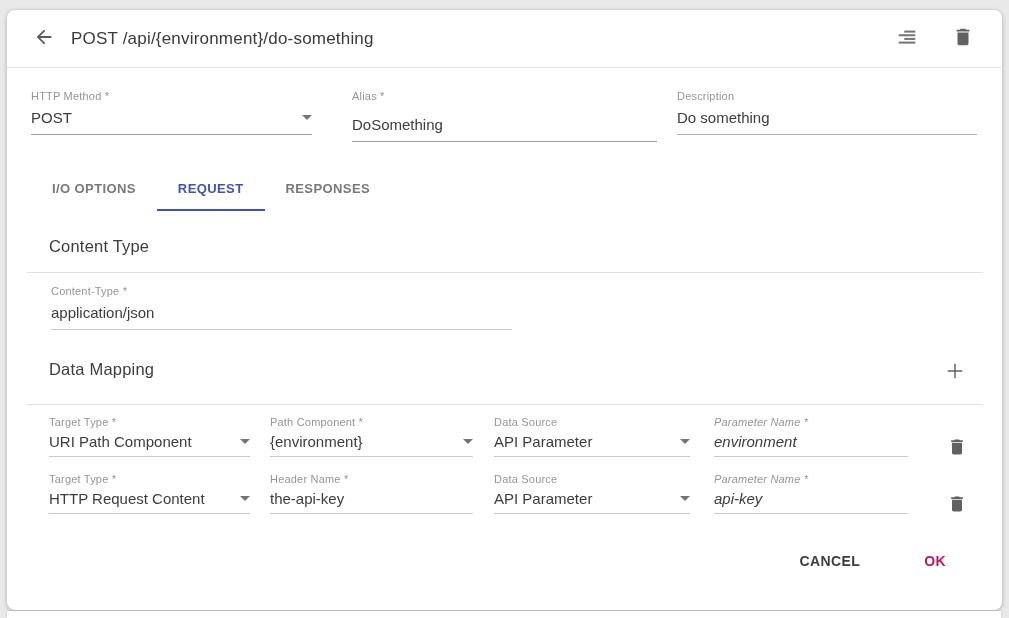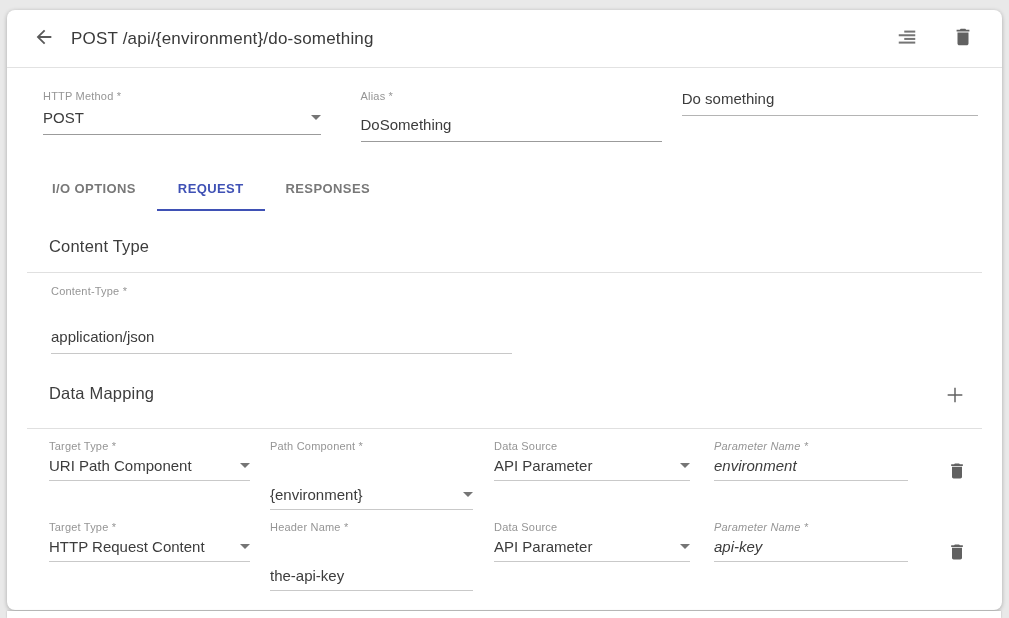--- a/index.html
+++ b/index.html
@@ -44,52 +44,52 @@
     font:inherit; color:inherit;
   }
   .field-value { flex:1; white-space:nowrap; overflow:hidden; }
   .caret {
     width:0; height:0; margin-left:8px;
     border-left:5px solid transparent;
     border-right:5px solid transparent;
     border-top:5px solid #757575;
   }
   
-  .top-fields { display:flex; padding:22px 24px 0 36px; }
+  .top-fields { display:flex; padding:22px 24px 0 24px; }
   .top-fields .field-control { border-bottom-color:#9b9b9b; }
   .f-method { width:281px; }
   .f-alias  { width:305px; margin-left:40px;gap:7px; }
   .f-desc   { width:300px; margin-left:20px; }
   .f-desc .field-control { border-bottom-color:#b4b4b4; }
   
   .tabs { display:flex; margin-top:25px; padding-left:24px; }
   .tab {
     height:44px; display:flex; align-items:center; justify-content:center;
     padding:0 21px;
     font-size:13px; font-weight:bold; letter-spacing:.4px;
     color:#787878; cursor:pointer;
     border-bottom:2px solid transparent;
   }
   .tab.active { color:#3f51b5; border-bottom-color:#3f51b5; }
   
   .section-heading { font-size:16.5px; color:#3d3d3d; letter-spacing:.2px; }
   .ct-heading { margin:26px 24px 0 42px; }
   .divider { border:none; border-top:1px solid #e0e0e0; margin:16px 20px 0 20px; }
-  .ct-field { margin:12px 24px 0 44px; width:461px;gap:24px; }
+  .ct-field { margin:12px 24px 0 44px; width:461px; }
   .dm-header {
     display:flex; align-items:flex-start; justify-content:space-between;
     margin:30px 34px 0 42px;
   }
   .dm-divider { margin-top:18px; }
   
   .map-row { display:flex; align-items:flex-start; padding:11px 24px 0 42px; }
   .map-row .field-label { margin-bottom:5px; }
   .map-row .field-control { padding-bottom:6px; border-bottom-color:#c9c9c9; }
   .c-target { width:201px; }
-  .c-name   { width:203px; margin-left:20px;gap:29px; }
+  .c-name   { width:203px; margin-left:20px; }
   .c-source { width:196px; margin-left:21px; }
   .c-param  { width:194px; margin-left:24px;font-style:italic; }
   .row-delete { margin-left:36px; margin-top:20px; }
   
   .footer-actions {
     display:flex; justify-content:flex-end; 
     margin-top:26px; padding-right:44px; gap:40px;
   }
   .text-btn {
     font-size:14px; font-weight:bold; letter-spacing:.4px;
@@ -147,20 +147,21 @@
         <span class="caret"></span>
       </div>
     </div>
     <div class="field f-alias">
       <span class="field-label">Alias *</span>
       <div class="field-control">
         <input value="DoSomething" style="">
       </div>
     </div>
     <div class="field f-desc">
+      <span class="field-label">Description</span>
       <div class="field-control">
         <input value="Do something" style="">
       </div>
     </div>
   </div>
 
   <div class="tabs">
     <div class="tab">I/O OPTIONS</div>
     <div class="tab active">REQUEST</div>
     <div class="tab">RESPONSES</div>

